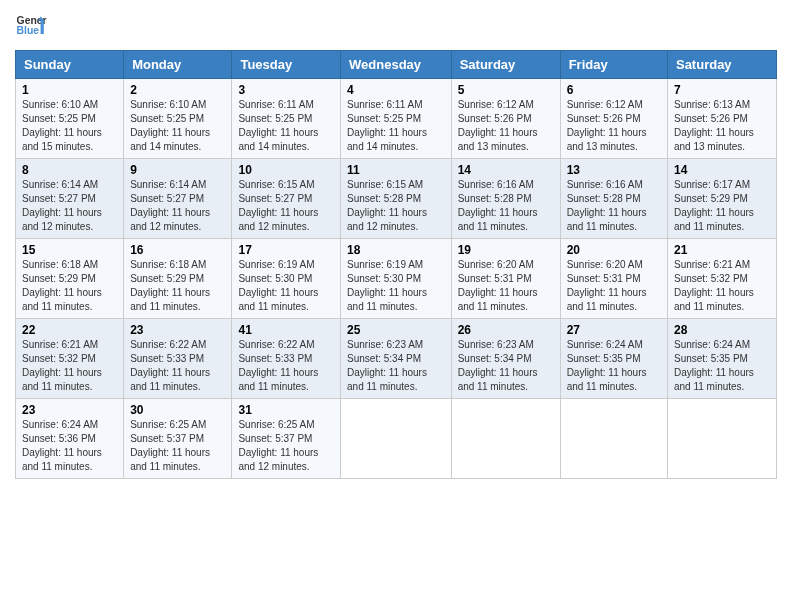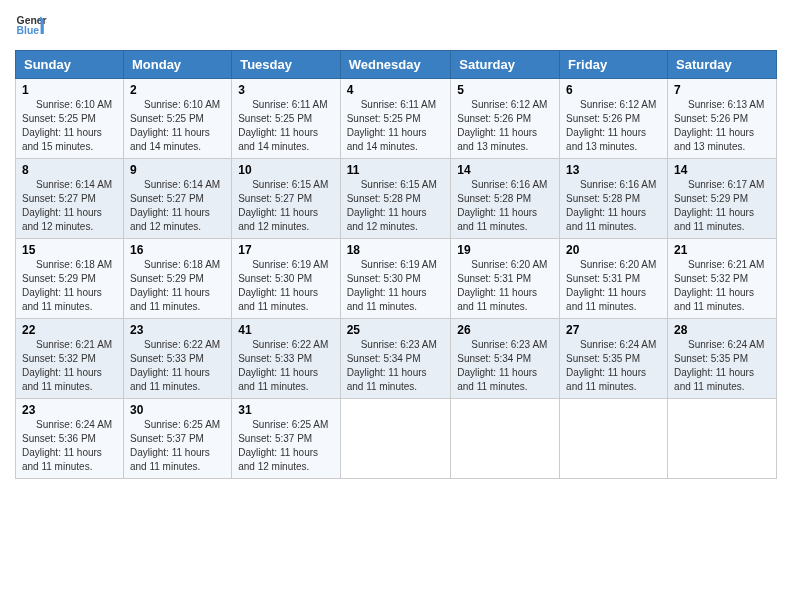--- a/index.html
+++ b/index.html
@@ -75,21 +75,20 @@
     .day-num {
       font-weight: bold;
       font-size: 12px;
       display: block;
       margin-bottom: 1px;
     }
     .day-info {
       font-size: 10px;
       color: #333;
       line-height: 1.4;
-      margin-left: 14px;
     }
     .empty-cell {
       background: #fff !important;
     }
   </style>
 </head>
 <body>
 
 <div class="page">
   <div class="header">

